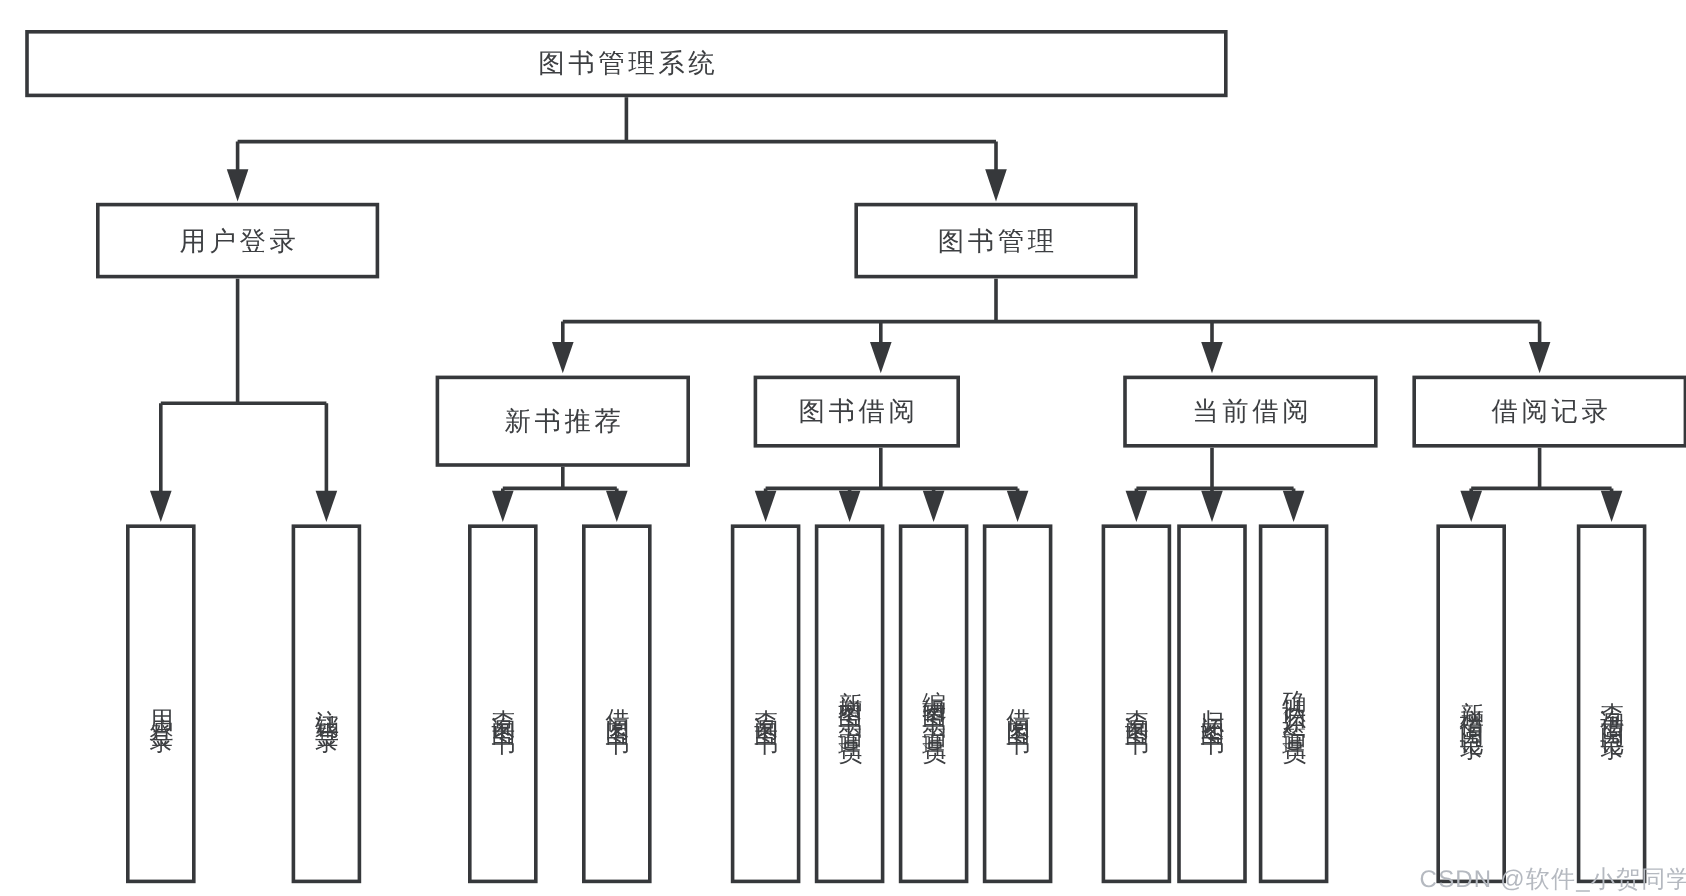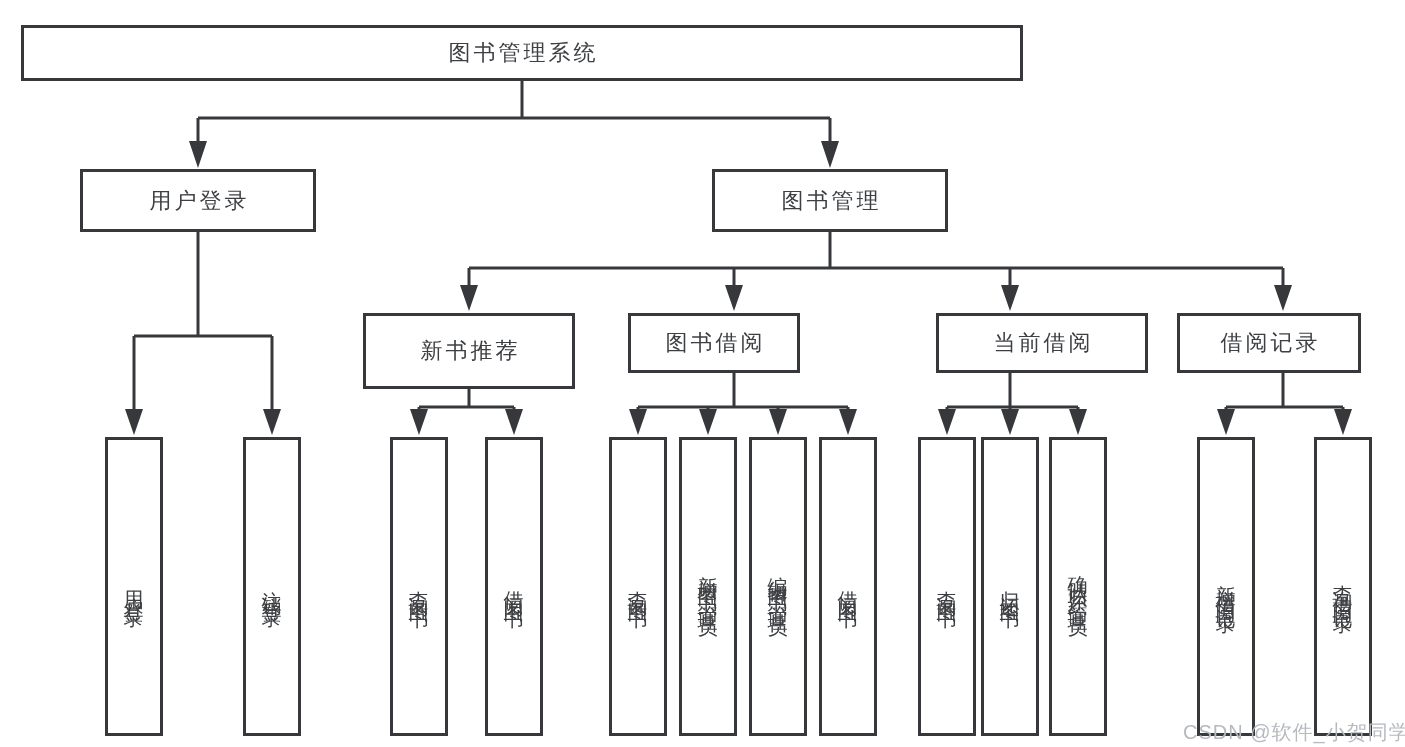--- a/index.html
+++ b/index.html
@@ -42,21 +42,21 @@
     line-height: 1;
     white-space: nowrap;
   }
   
   .n-root   { left: 21px;   top: 25px;  width: 1002px; height: 56px; }
   .n-l2a    { left: 80px;   top: 169px; width: 236px;  height: 63px; }
   .n-l2b    { left: 712px;  top: 169px; width: 236px;  height: 63px; text-align: right; }
   .n-l3a    { left: 363px;  top: 313px; width: 212px;  height: 76px; }
   .n-l3b    { left: 628px;  top: 313px; width: 172px;  height: 60px; }
   .n-l3c    { left: 936px;  top: 313px; width: 212px;  height: 60px; }
-  .n-l3d    { left: 1177px; top: 313px; width: 184px;  height: 60px; }
+  .n-l3d    { left: 1177px; top: 313px; width: 229px;  height: 60px; }
   .leaf     { top: 437px; width: 58px; height: 299px; }
   .n-a1 { left: 105px; }  .n-a2 { left: 243px; }
   .n-b1 { left: 390px; }  .n-b2 { left: 485px; }
   .n-c1 { left: 609px; }  .n-c2 { left: 679px; }
   .n-c3 { left: 749px; }  .n-c4 { left: 819px; }
   .n-d1 { left: 918px; }  .n-d2 { left: 981px; }
   .n-d3 { left: 1049px; } .n-e1 { left: 1197px; }
   .n-e2 { left: 1314px; }
   #watermark {
     position: absolute;

